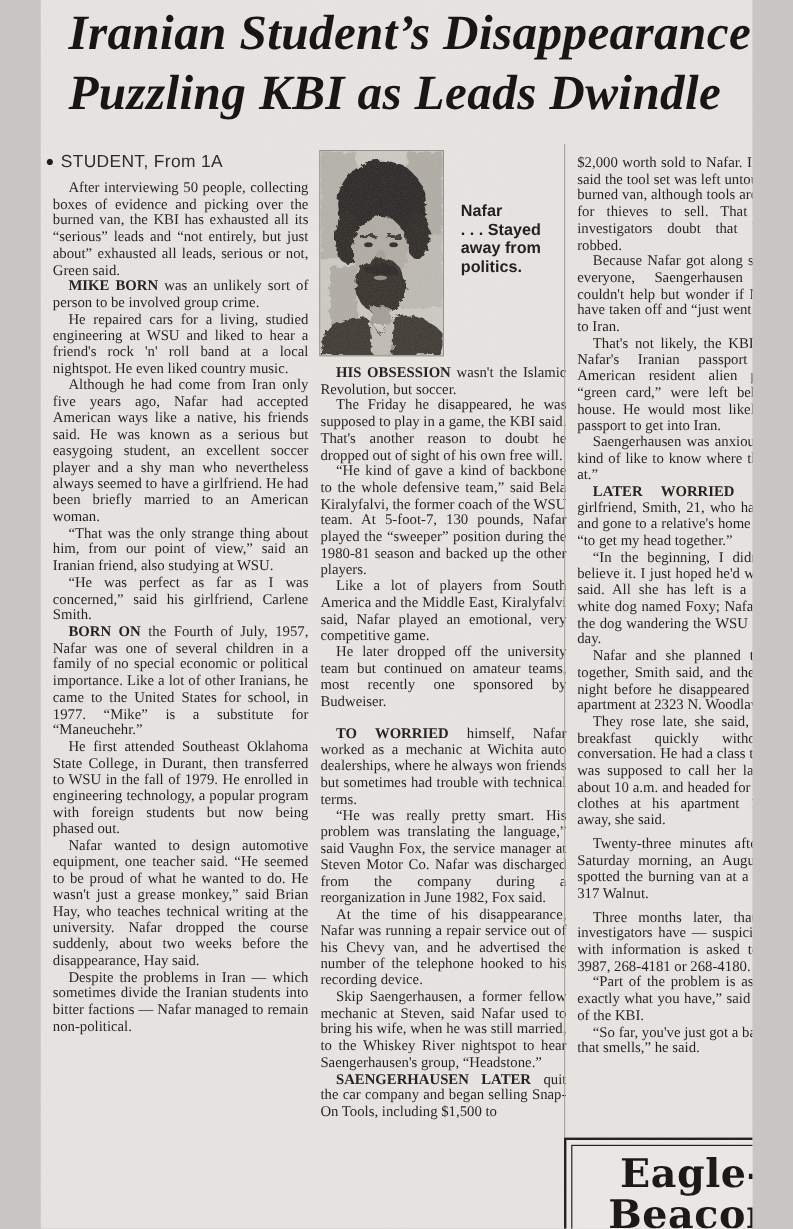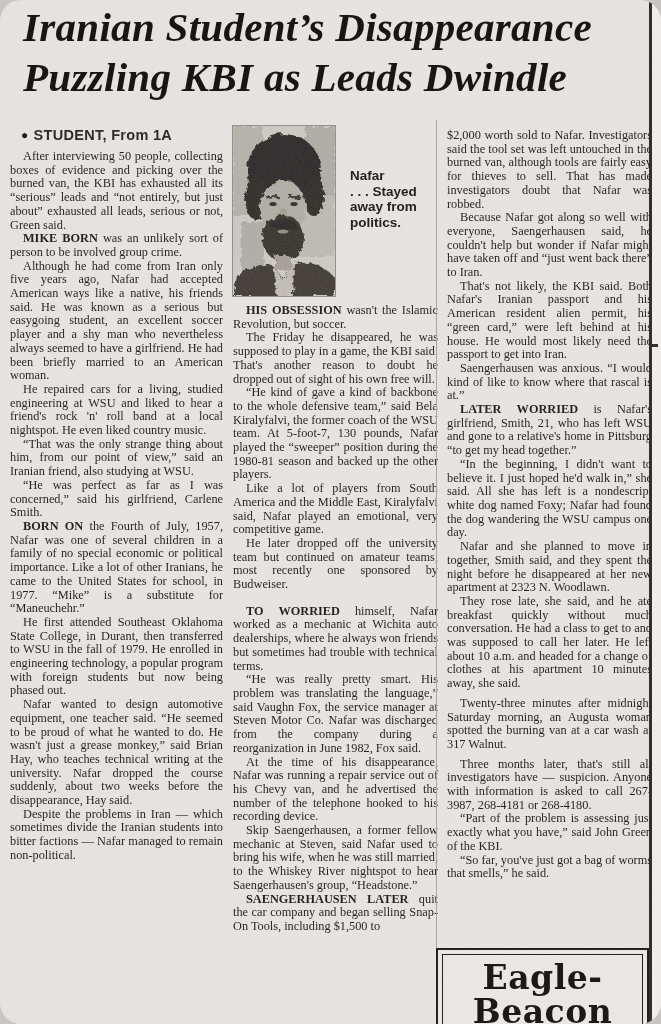--- a/index.html
+++ b/index.html
@@ -1,34 +1,33 @@
 <!DOCTYPE html>
 <html><head>
 <meta charset="utf-8">
 <style>
   html,body { margin:0; padding:0; background:#c8c6c2; }
   .page {
-    position:relative; width:661px; height:1024px; margin:0 auto;
+    position:relative; width:593px; height:1024px; margin:0 auto;
     background:#e7e5e1; overflow:hidden;
-    font-family:"Liberation Serif", serif; color:#23201c;border-radius:21px;
+    font-family:"Liberation Serif", serif; color:#23201c;
   }
   
   .headline {
     position:absolute; left:23px; top:2px; width:632px;
     font-family:"Liberation Serif", serif; font-style:italic; font-weight:bold;
     font-size:41px; line-height:50px; color:#141110; letter-spacing:0.3px;
     white-space:nowrap;
   }
   .headline .hl { display:block; }
   
   .kicker {
-    position:absolute; left:21px; top:127px; width:213px;
+    position:absolute; left:4px; top:127px; width:213px;
     font-family:"Liberation Sans", sans-serif; font-size:14.5px; color:#2b2824;
     letter-spacing:0.3px;
-    font-weight:bold;
   }
   .kicker .bullet { font-size:12px; margin-right:5px; position:relative; top:-1px; color:#1c1916; }
   
   .col {
     position:absolute; text-align:justify;
     font-size:12.3px; line-height:13.7px; color:#221f1b;
   }
   .col p { margin:0; text-indent:13px; }
   .col p.noindent { text-indent:0; }
   .col p.gap { margin-top:13px; }
@@ -86,22 +85,22 @@
     <span class="hl">Puzzling KBI as Leads Dwindle</span>
   </div>
 
   <div class="kicker">
     <span class="bullet">●</span><span>STUDENT, From 1A</span>
   </div>
 
   <div class="col col1">
     <p><b class="lead"></b><span>After interviewing 50 people, collecting boxes of evidence and picking over the burned van, the KBI has exhausted all its “serious” leads and “not entirely, but just about” exhausted all leads, serious or not, Green said.</span></p>
     <p><b class="lead">MIKE BORN </b><span>was an unlikely sort of person to be involved group crime.</span></p>
+    <p><b class="lead"></b><span>He repaired cars for a living, studied engineering at WSU and liked to hear a friend's rock 'n' roll band at a local nightspot. He even liked country music.</span></p>
     <p><b class="lead"></b><span>Although he had come from Iran only five years ago, Nafar had accepted American ways like a native, his friends said. He was known as a serious but easygoing student, an excellent soccer player and a shy man who nevertheless always seemed to have a girlfriend. He had been briefly married to an American woman.</span></p>
-    <p><b class="lead"></b><span>He repaired cars for a living, studied engineering at WSU and liked to hear a friend's rock 'n' roll band at a local nightspot. He even liked country music.</span></p>
     <p><b class="lead"></b><span>“That was the only strange thing about him, from our point of view,” said an Iranian friend, also studying at WSU.</span></p>
     <p><b class="lead"></b><span>“He was perfect as far as I was concerned,” said his girlfriend, Carlene Smith.</span></p>
     <p><b class="lead">BORN ON </b><span>the Fourth of July, 1957, Nafar was one of several children in a family of no special economic or political importance. Like a lot of other Iranians, he came to the United States for school, in 1977. “Mike” is a substitute for “Maneuchehr.”</span></p>
     <p><b class="lead"></b><span>He first attended Southeast Oklahoma State College, in Durant, then transferred to WSU in the fall of 1979. He enrolled in engineering technology, a popular program with foreign students but now being phased out.</span></p>
     <p><b class="lead"></b><span>Nafar wanted to design automotive equipment, one teacher said. “He seemed to be proud of what he wanted to do. He wasn't just a grease monkey,” said Brian Hay, who teaches technical writing at the university. Nafar dropped the course suddenly, about two weeks before the disappearance, Hay said.</span></p>
     <p><b class="lead"></b><span>Despite the problems in Iran — which sometimes divide the Iranian students into bitter factions — Nafar managed to remain non-political.</span></p>
   </div>
 
   <div class="col col2">
     <div class="photo-row">

